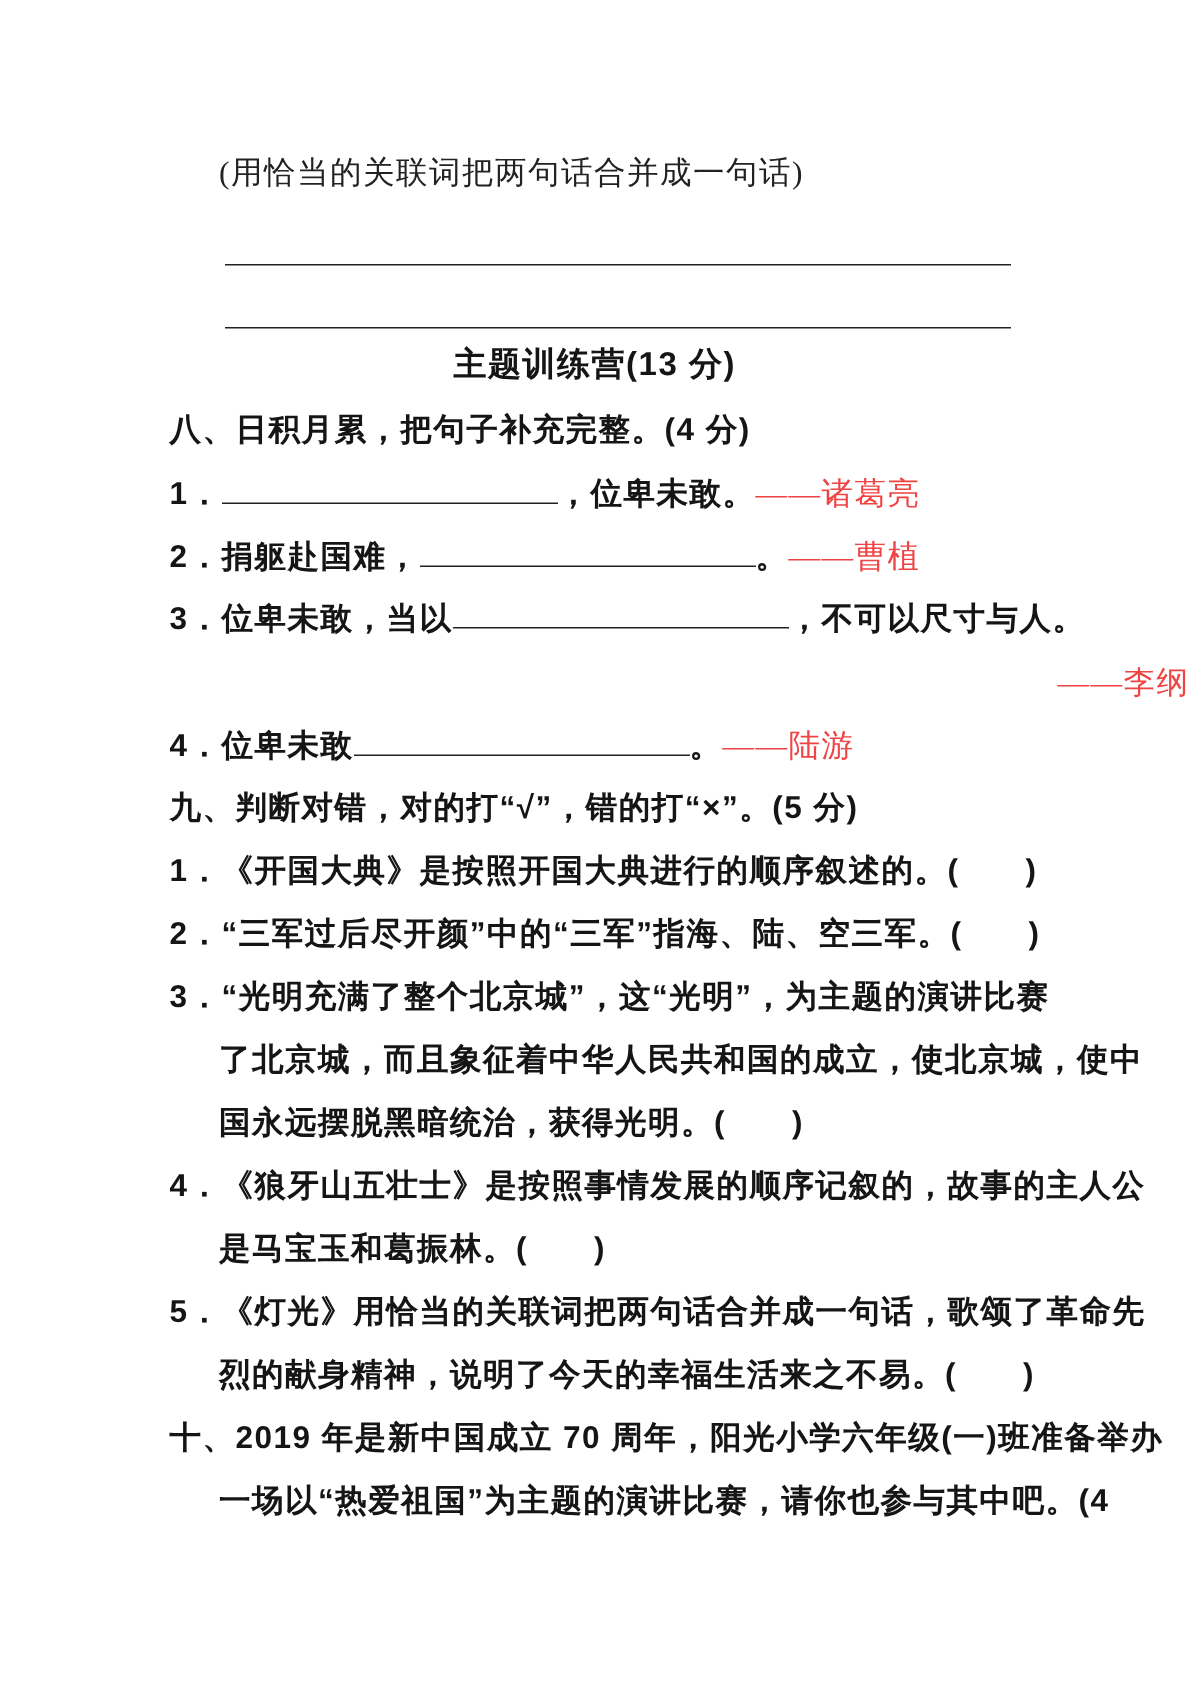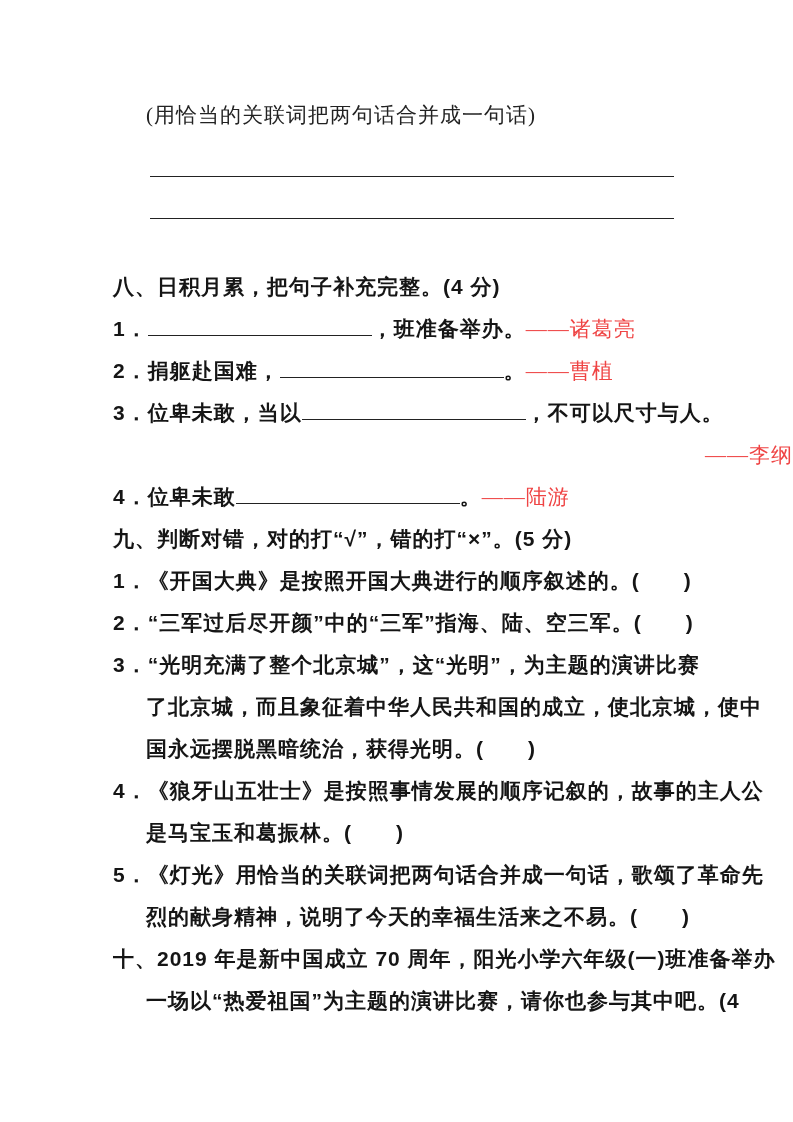--- a/index.html
+++ b/index.html
@@ -37,25 +37,26 @@
 </head>
 <body>
 
 <div class="page">
 
   <div class="line ind-text serif" style="top:94px">(用恰当的关联词把两句话合并成一句话)</div>
 
   <div class="rule" style="top:176px"></div>
   <div class="rule" style="top:218px"></div>
 
+  <div class="line center" style="top:222px">主题训练营(13 分)</div>
 
   <div class="line ind-num" style="top:266px">八、日积月累，把句子补充完整。(4 分)</div>
 
   <div class="line ind-num" style="top:308px">
-    <span class="num">1．</span><span></span><span class="blank"></span><span>，班准备举办。</span><span class="author">——诸葛亮</span>
+    <span class="num">1．</span><span></span><span class="blank"></span><span>，位卑未敢。</span><span class="author">——诸葛亮</span>
   </div>
 
   <div class="line ind-num" style="top:350px">
     <span class="num">2．</span><span>捐躯赴国难，</span><span class="blank"></span><span>。</span><span class="author">——曹植</span>
   </div>
 
   <div class="line ind-num" style="top:392px">
     <span class="num">3．</span><span>位卑未敢，当以</span><span class="blank"></span><span>，不可以尺寸与人。</span>
   </div>
 

